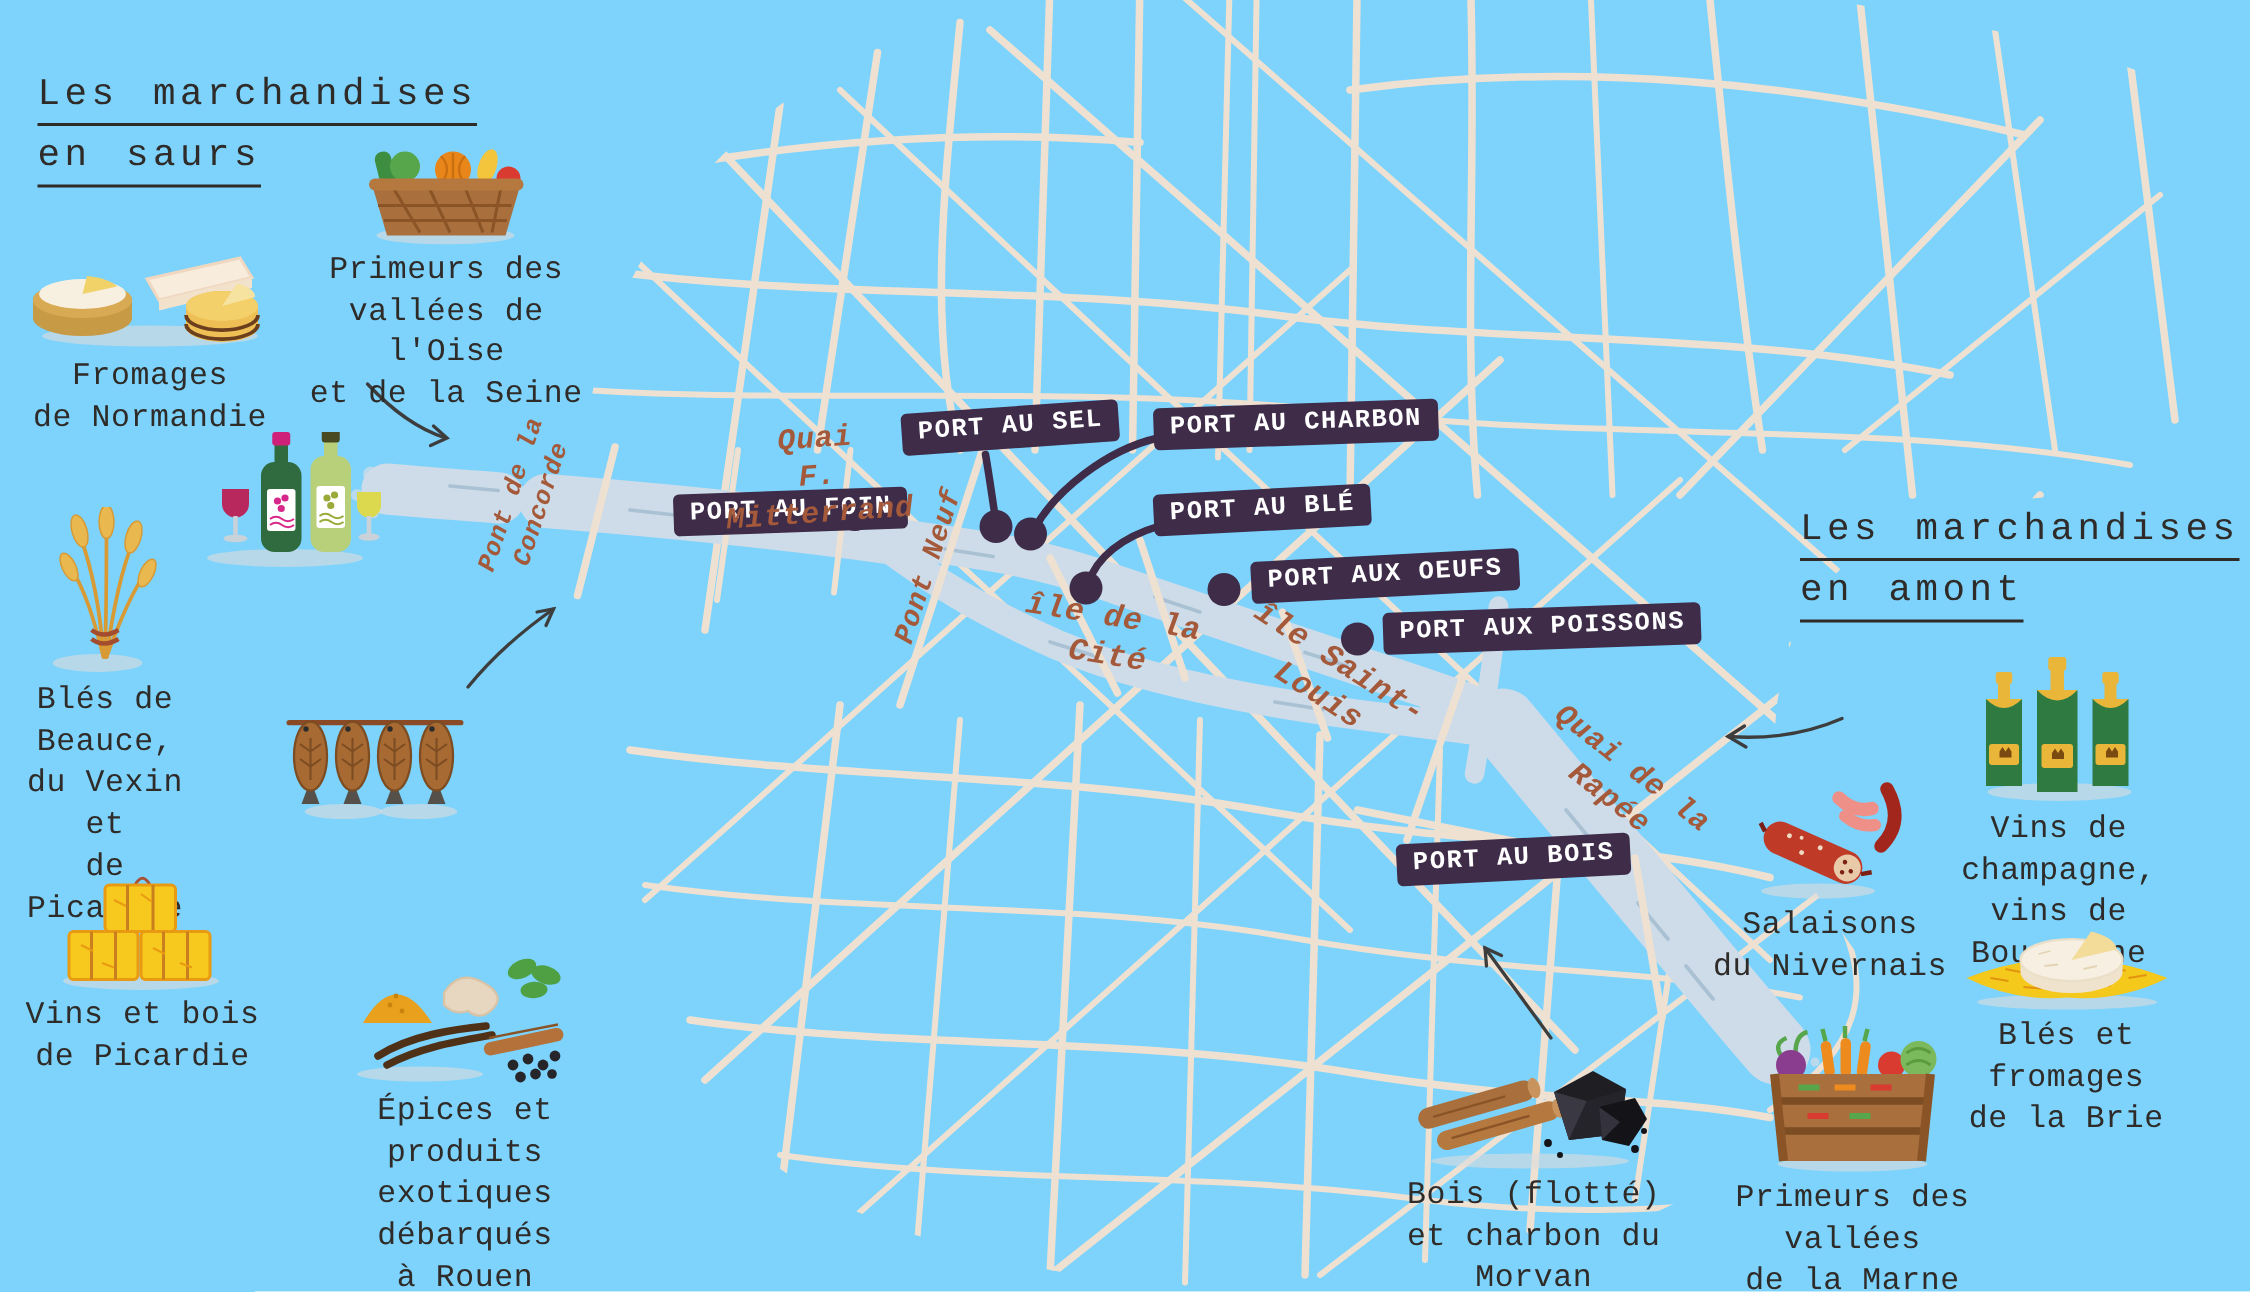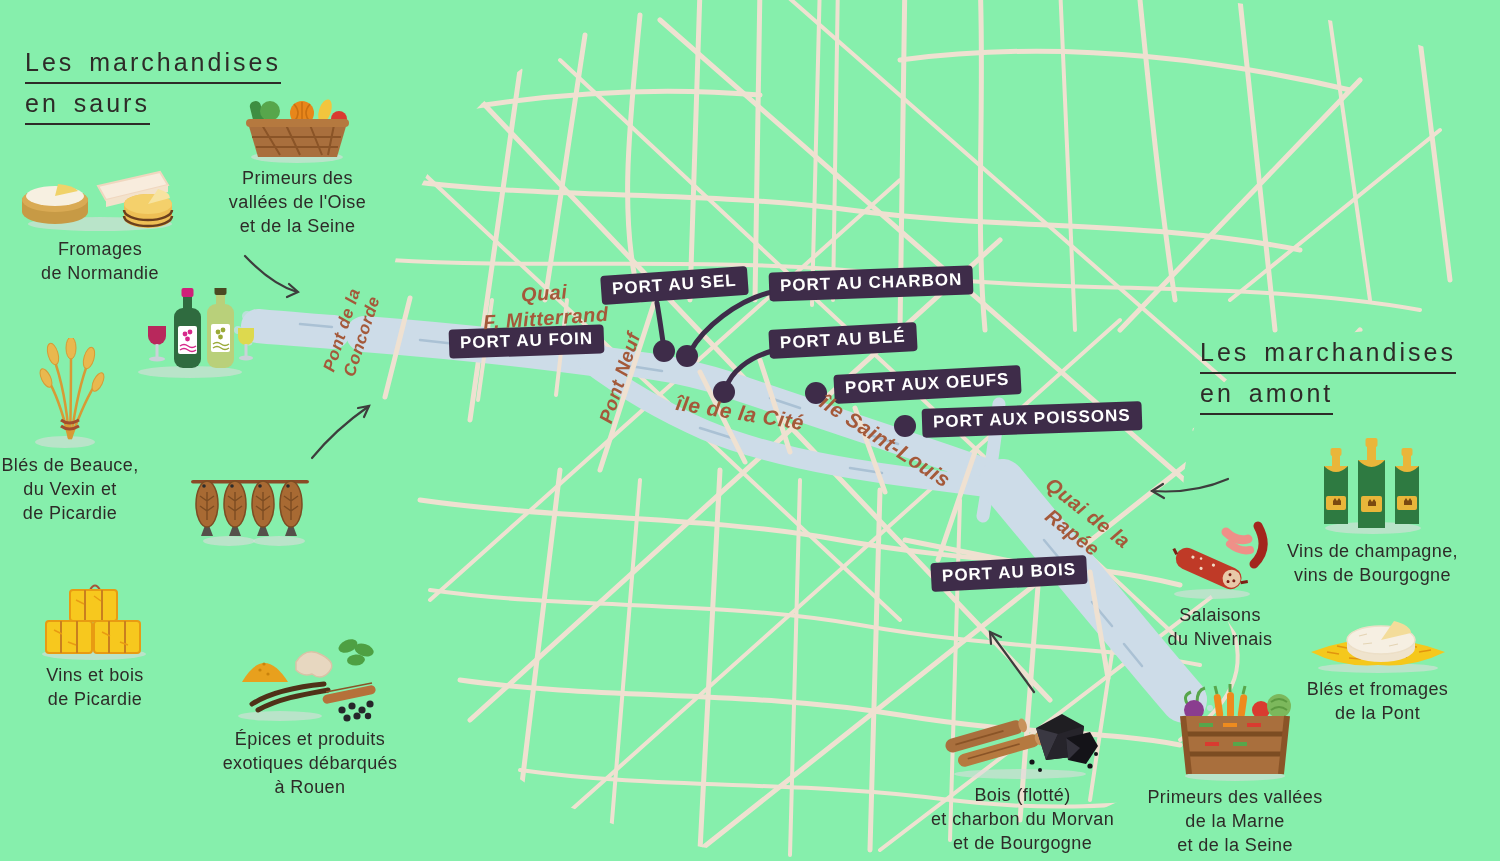--- a/index.html
+++ b/index.html
@@ -1,24 +1,24 @@
 <!DOCTYPE html>
 <html><head>
 <meta charset="utf-8">
 <title>Carte</title>
 <style>
   html,body{margin:0;padding:0;background:#fff;}
-  #stage{position:relative;width:1500px;height:861px;background:#86efac;overflow:hidden;
-         font-family:Liberation Sans, sans-serif;color:#2e2b28;}
+  #stage{position:relative;width:1500px;height:861px;background:#7dd3fc;overflow:hidden;
+         font-family:Liberation Mono, monospace;color:#2e2b28;}
   #map-svg{position:absolute;left:0;top:0;}
   .heading{position:absolute;font-size:25px;letter-spacing:3px;word-spacing:5px;line-height:1.0;}
   .heading .hline{display:inline-block;border-bottom:2px solid #2e2b28;padding-bottom:7px;margin-bottom:7px;}
   .item{position:absolute;text-align:center;}
   .item .icon{display:flex;justify-content:center;}
-  .caption{white-space:pre-line;font-size:18px;line-height:1.32;margin-top:4px;letter-spacing:.4px;}
+  .caption{white-space:pre-line;font-size:21px;line-height:1.32;margin-top:4px;letter-spacing:.4px;}
   .port-badge{position:absolute;background:#3e2c49;color:#ffffff;font-weight:bold;font-size:17px;
               letter-spacing:1px;padding:3px 10px 4px;border-radius:3px;white-space:nowrap;
               box-shadow:0 0 0 1px #3e2c49;}
   .place{position:absolute;color:#a4593a;font-style:italic;font-weight:bold;white-space:pre-line;
          text-align:center;line-height:1.25;letter-spacing:.5px;}
 </style>
 </head>
 <body>
 
 <div id="stage">
@@ -414,21 +414,21 @@
           </g>
       <path d="M44,30 a34,14 0 0 0 68,0 l0,8 a34,14 0 0 1 -68,0 z" fill="#efe3cd"></path>
       <ellipse cx="78" cy="30" rx="34" ry="14" fill="#f6efe2" stroke="#ecdfc8" stroke-width="1.5"></ellipse>
       <path d="M78,30 L108,23 a34,14 0 0 0 -17,-12 z" fill="#f3dc9a"></path>
       <g stroke="#e4d4b4" stroke-width="1.2">
             <path d="M56,26 l8,-2 M60,34 l9,-1 M86,36 l9,-2"></path>
           </g>
     </svg>
   </div>
   <div class="caption">Blés et fromages
-de la Pont</div>
+de la Brie</div>
 </div>
 
 <div class="item" style="left:1140px;top:682px;width:190px;">
   <div class="icon">
     <svg width="120" height="100" viewBox="0 0 120 100">
       <ellipse cx="60" cy="94" rx="50" ry="5" fill="#dcdcdc" opacity=".6"></ellipse>
       <path d="M14,24 q-8,-10 2,-14 M22,20 q0,-12 8,-14" stroke="#57a64b" stroke-width="3" fill="none"></path>
       <circle cx="19" cy="28" r="10" fill="#8a3d8f"></circle>
       <g>
             <rect x="40" y="12" width="7" height="24" rx="3.5" fill="#ee8b1e" transform="rotate(-8 43 24)"></rect>

